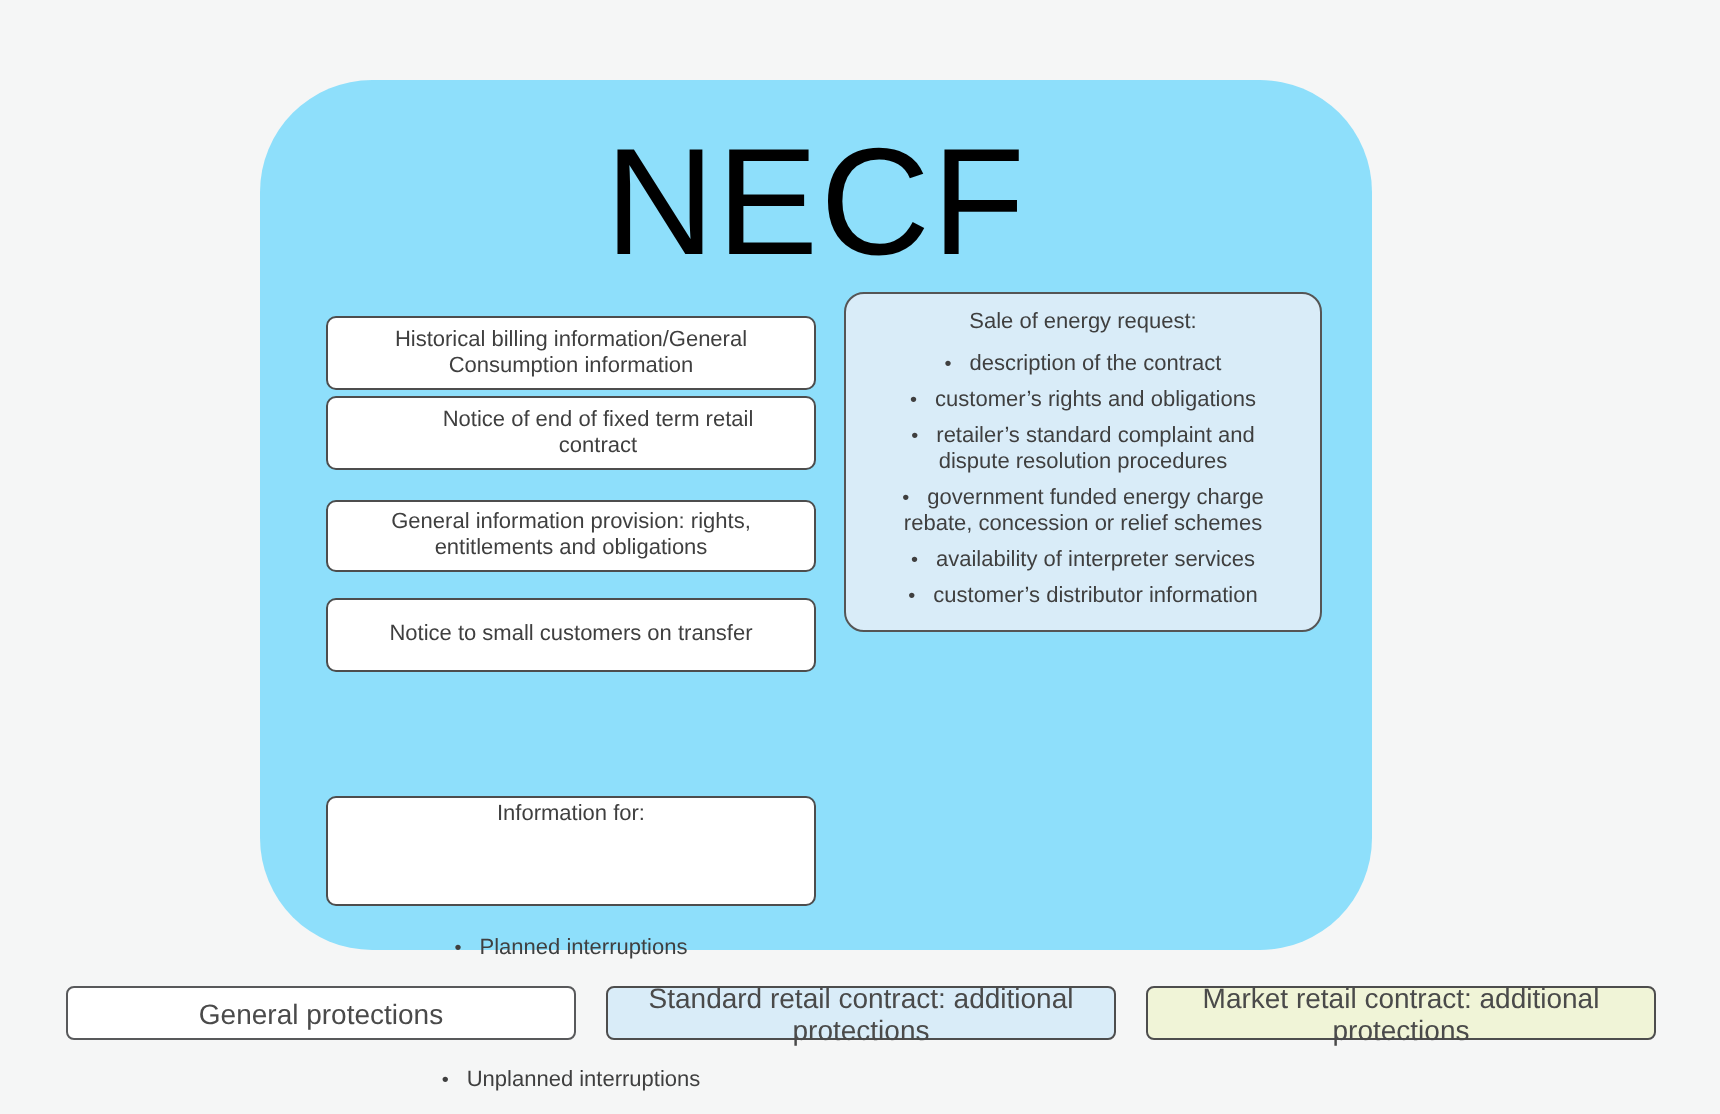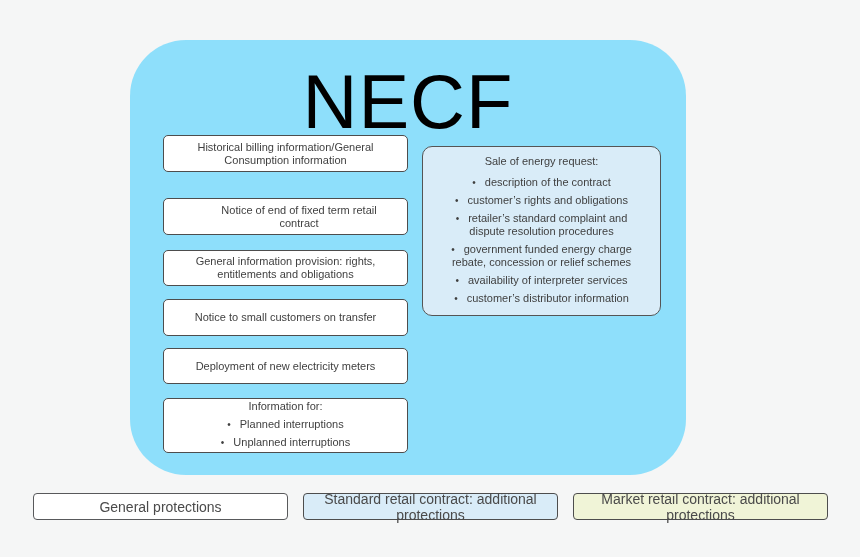--- a/index.html
+++ b/index.html
@@ -49,45 +49,46 @@
     border-radius: 5px;
     box-sizing: border-box;
     display: flex;
     align-items: center;
     justify-content: center;
     text-align: center;
     font-size: 11px;
     line-height: 13px;
     padding: 2px 12px;
   }
-  .node-1 { top: 95px; height: 37px; }
+  .node-1 { top: 118px; height: 37px; }
   .node-2 { top: 158px; height: 37px; padding-left: 39px; }
   .node-3 { top: 210px; height: 36px; }
   .node-4 { top: 259px; height: 37px; }
   .node-5 { top: 308px; height: 36px; }
 
   
   .node-info {
     position: absolute;
     left: 33px;
     top: 358px;
     width: 245px;
     height: 55px;
     background: #FFFFFF;
     border: 1px solid #4D4D4D;
     border-radius: 5px;
     box-sizing: border-box;
     display: flex;
     flex-direction: column;
     align-items: center;
-    justify-content: center;
+    justify-content: flex-start;
     text-align: center;
     font-size: 11px;
     line-height: 13px;
     padding: 2px 10px;
+    gap: 48px;
   }
   .node-info .info-title { margin-bottom: 3px; }
 
   
   .sale-box {
     position: absolute;
     left: 292px;
     top: 106px;
     width: 239px;
     height: 170px;
@@ -153,23 +154,20 @@
   </div>
 
   <div class="node node-3">
     <span>General information provision: rights, entitlements and obligations</span>
   </div>
 
   <div class="node node-4">
     <span>Notice to small customers on transfer</span>
   </div>
 
-  <div class="node node-5">
-    <span>Deployment of new electricity meters</span>
-  </div>
 
   <div class="node-info">
     <span class="info-title">Information for:</span>
     <span class="bullet-item">Planned interruptions</span>
     <span class="bullet-item">Unplanned interruptions</span>
   </div>
 
   <div class="sale-box">
     <span class="sale-title">Sale of energy request:</span>
     <span class="bullet-item">description of the contract</span>

